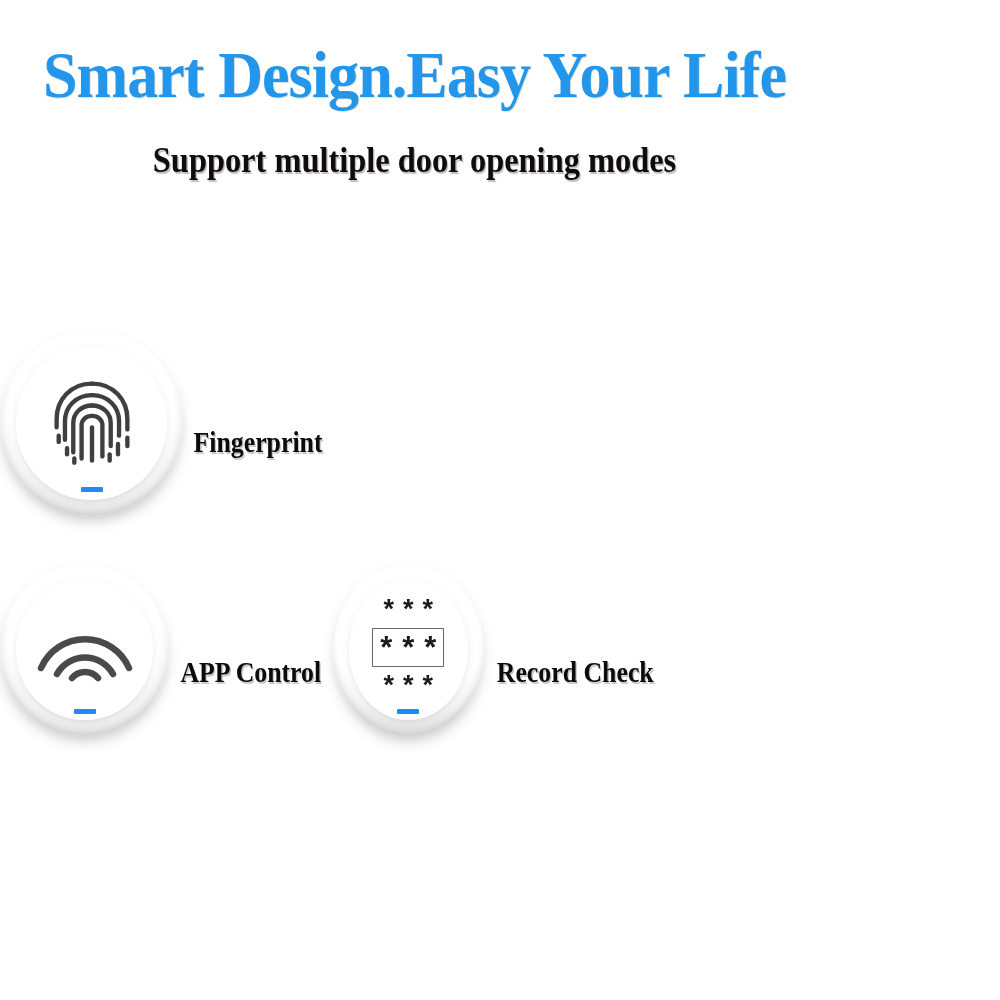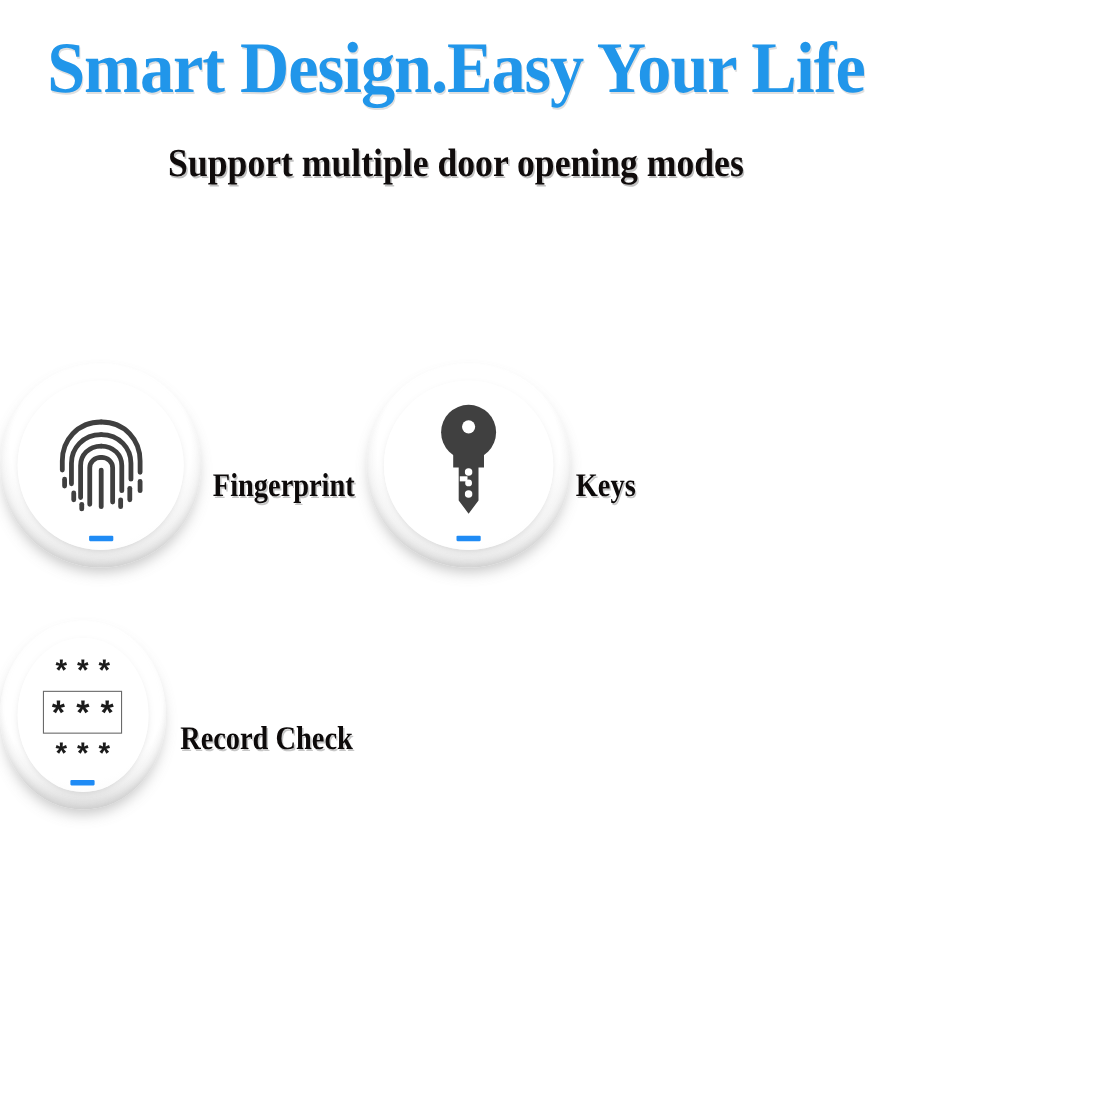--- a/index.html
+++ b/index.html
@@ -12,21 +12,21 @@
     width: 1000px;
     height: 1000px;
     overflow: hidden;
     font-family: "Liberation Serif", "DejaVu Serif", serif;
     position: relative;
   }
 
   
   .header {
     width: 829px;
-    padding-top: 30px;
+    padding-top: 42px;
     text-align: center;
   }
   .main-title {
     font-family: "Liberation Serif", "DejaVu Serif", serif;
     font-weight: bold;
     font-size: 66px;
     line-height: 1.0;
     letter-spacing: -1px;
     color: #2196ea;
     margin: 0;
@@ -202,42 +202,38 @@
             <path d="M33 88 L33 92"></path>
             <path d="M67 84 L67 90"></path>
           </svg>
         </div>
         <div class="dash"></div>
       </div>
       <div class="cell-label">Fingerprint</div>
     </div>
 
 
+  </div>
+
+  <div class="row row-2">
+
+
     <div class="cell">
-      <div class="medallion">
+      <div class="medallion small">
         <div class="glyph">
-          <svg width="86" height="104" viewBox="0 0 70 104" fill="#404040">
-            <circle cx="35" cy="26" r="25"></circle>
-            <circle cx="35" cy="21" r="6" fill="#ffffff"></circle>
-            <path d="M21 46 L49 46 L49 58 L44 58 L44 88 L35 100 L26 88 L26 58 L21 58 Z"></path>
-            <circle cx="35" cy="62" r="3.4" fill="#ffffff"></circle>
-            <circle cx="35" cy="72" r="3.1" fill="#ffffff"></circle>
-            <circle cx="35" cy="82" r="3.4" fill="#ffffff"></circle>
-            <rect x="27" y="66" width="7" height="4.6" fill="#ffffff"></rect>
+          <svg width="104" height="72" viewBox="0 0 104 72" fill="none" stroke="#4a4a4a" stroke-width="6.5" stroke-linecap="round">
+            <path d="M8 58 A48 48 0 0 1 96 58"></path>
+            <path d="M24 64 A32 32 0 0 1 80 64"></path>
+            <path d="M39 68 A17 17 0 0 1 65 68"></path>
           </svg>
         </div>
         <div class="dash"></div>
       </div>
-      <div class="cell-label">Keys</div>
+      <div class="cell-label">APP Control</div>
     </div>
-  </div>
-
-  <div class="row row-2">
-
-
 
     <div class="cell">
       <div class="medallion small">
         <div class="record">
           <div class="record-row">
             <span>*</span>
             <span>*</span>
             <span>*</span>
           </div>
           <div class="record-row boxed">

